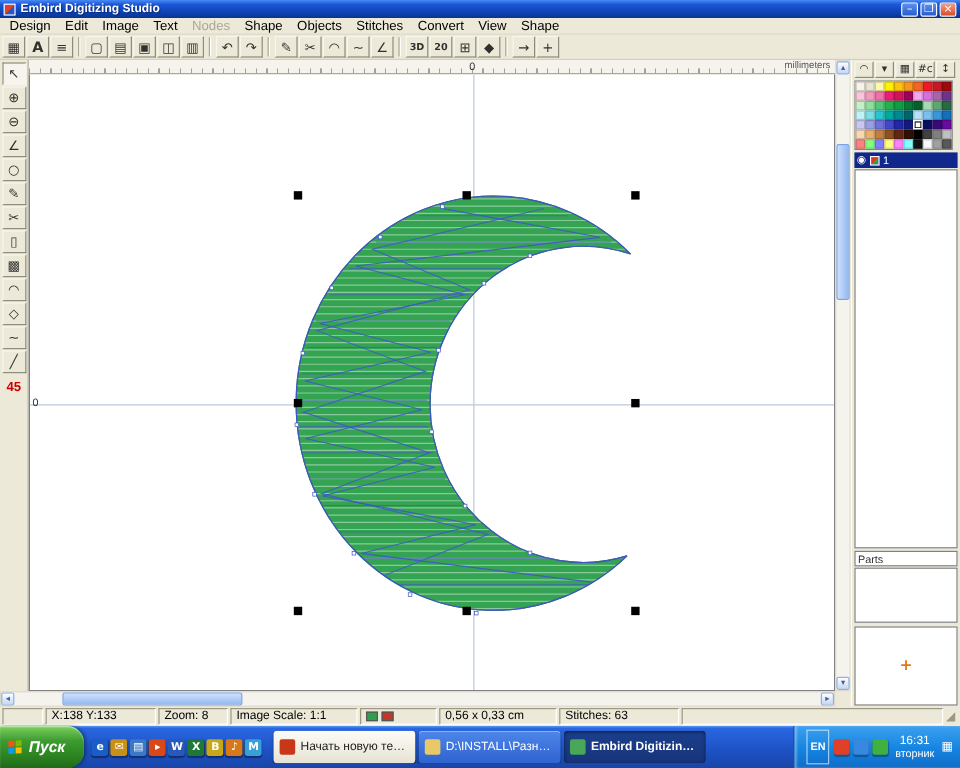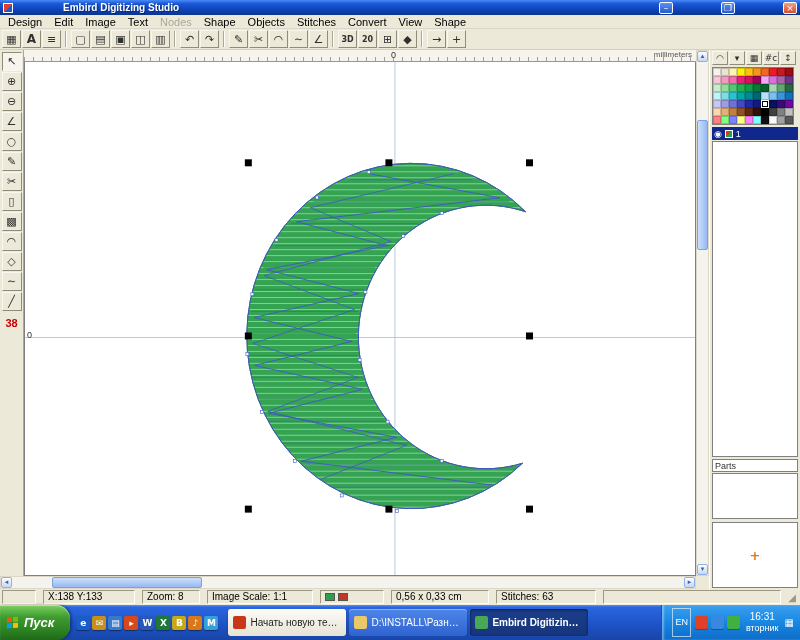--- a/index.html
+++ b/index.html
@@ -4,21 +4,21 @@
 <style>
   * { margin:0; padding:0; box-sizing:border-box; }
   html,body { width:800px; height:640px; }
   body { font-family:"Liberation Sans",sans-serif; font-size:11px; background:#ece9d8; position:relative; overflow:hidden; }
   .abs { position:absolute; }
   .icon-font { font-family:"DejaVu Sans",sans-serif; }
 
   
   .titlebar { left:0; top:0; width:800px; height:15px;
     background:linear-gradient(180deg,#4a8af4 0%,#1a57d8 25%,#0d3fae 75%,#0a348f 100%);
-    color:#fff; display:flex; align-items:center; padding:0 3px;gap:46px; }
+    color:#fff; display:flex; align-items:center; padding:0 3px; }
   .title-icon { width:10px; height:10px; margin-right:4px;
     background:linear-gradient(135deg,#e04028 50%,#2858c8 50%); border:1px solid #fff; }
   .title-text { font-weight:bold; font-size:10px; flex:1; white-space:nowrap;
     text-shadow:1px 1px 1px rgba(0,0,0,.4); }
   .win-btn { width:14px; height:12px; margin-left:2px; border:1px solid #fff; border-radius:2px;
     font-size:9px; line-height:10px; text-align:center; color:#fff; cursor:default; }
   .win-btn.min,.win-btn.max { background:linear-gradient(180deg,#5a91f0,#2a5cc8); }
   .win-btn.close { background:linear-gradient(180deg,#f0a088,#d84c28); }
 
   
@@ -94,21 +94,21 @@
   .parts-label { font-size:9px; height:13px; line-height:12px; background:#fff;
     border:1px solid #808080; padding-left:2px; margin-top:2px; color:#333; }
   .parts-area { height:46px; background:#fff; border:1px solid #808080; margin-top:1px; }
   .preview-area { height:66px; background:#fff; border:1px solid #808080; margin-top:3px;
     position:relative; }
   .preview-cross { position:absolute; left:50%; top:50%; transform:translate(-50%,-50%);
     color:#e07818; font-size:13px; font-weight:bold; }
 
   
   .statusbar { left:0; top:589px; width:800px; height:16px; background:#ece9d8;
-    display:flex; gap:7px; padding:1px 2px; align-items:center; }
+    display:flex; gap:2px; padding:1px 2px; align-items:center; }
   .sb-seg { border:1px solid; border-color:#9c9884 #fff #fff #9c9884; padding:0 4px;
     font-size:10px; line-height:12px; height:14px; white-space:nowrap; display:flex;
     align-items:center; gap:3px; }
   .sb-seg.fill { flex:1; }
   .sb-swatch { width:10px; height:8px; border:1px solid #555; display:inline-block; }
   .sb-grip { color:#9c9884; font-size:10px; padding-right:2px; }
 
   
   .taskbar { left:0; top:605px; width:800px; height:35px;
     background:linear-gradient(180deg,#5a96f0 0%,#2a66e0 6%,#1e53c6 55%,#1845a8 100%);
@@ -130,21 +130,21 @@
     box-shadow:inset 0 1px rgba(255,255,255,.35),0 1px 2px rgba(0,0,0,.3);
     overflow:hidden; white-space:nowrap; }
   .task-btn.light { background:linear-gradient(180deg,#fdfcf7,#e6e2d4); color:#222; }
   .task-btn.active { background:linear-gradient(180deg,#1c3f8c,#16347a);
     box-shadow:inset 0 1px 3px rgba(0,0,0,.55); font-weight:bold; }
   .task-icon { width:13px; height:13px; border-radius:2px; flex:none; }
   .task-label { overflow:hidden; text-overflow:ellipsis; }
   .tray { height:35px; flex:none; display:flex; align-items:center; gap:4px; padding:0 6px 0 10px;
     background:linear-gradient(180deg,#3ba0f0 0%,#1584e0 55%,#0f6cc8 100%);
     border-left:1px solid #0a58b0; box-shadow:inset 2px 0 2px rgba(255,255,255,.35); color:#fff; }
-  .tray-lang { font-size:9px; font-weight:normal; border:1px solid rgba(255,255,255,.6);
+  .tray-lang { font-size:9px; font-weight:bold; border:1px solid rgba(255,255,255,.6);
     padding:8px 2px; line-height:11px;text-align:right; }
   .tray-icon { width:13px; height:13px; border-radius:2px; box-shadow:0 1px 1px rgba(0,0,0,.3); }
   .tray-clock { text-align:center; font-size:10px; line-height:11px; padding:0 2px; }
   .tray-clock .day { font-size:9px; }
   .tray-kb { font-size:10px; }
 </style>
 </head>
 <body>
 
 <div>
@@ -207,21 +207,21 @@
       <div class="lt-btn icon-font">∠</div>
       <div class="lt-btn icon-font">○</div>
       <div class="lt-btn icon-font">✎</div>
       <div class="lt-btn icon-font">✂</div>
       <div class="lt-btn icon-font">▯</div>
       <div class="lt-btn icon-font">▩</div>
       <div class="lt-btn icon-font">◠</div>
       <div class="lt-btn icon-font">◇</div>
       <div class="lt-btn icon-font">∼</div>
       <div class="lt-btn icon-font">╱</div>
-      <div class="lt-count">38</div>
+      <div class="lt-count">45</div>
     </div>
 
   <div class="abs ruler">
     <span class="ruler-zero">0</span>
     <span class="ruler-units">millimeters</span>
   </div>
 
   <div class="abs canvas">
     <span class="v-zero">0</span>
     <svg id="canvasSvg" viewBox="0 0 672 514" preserveAspectRatio="none">

